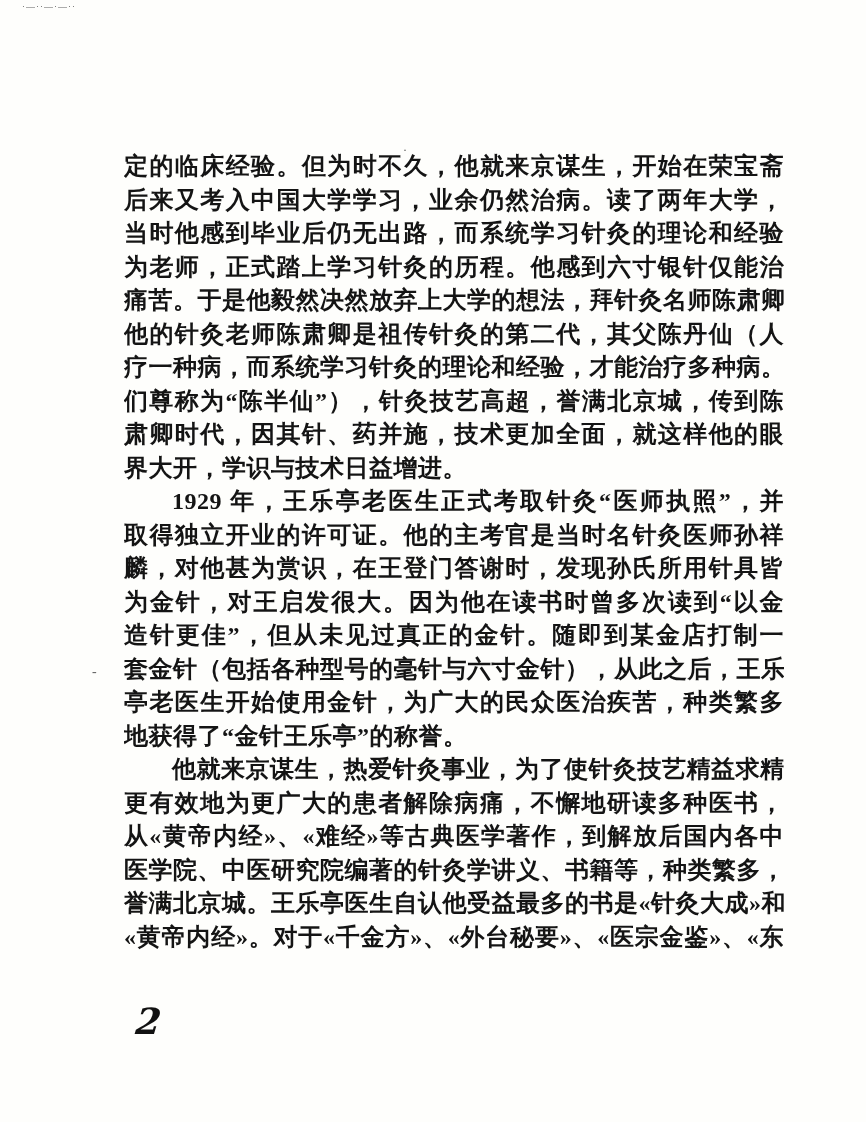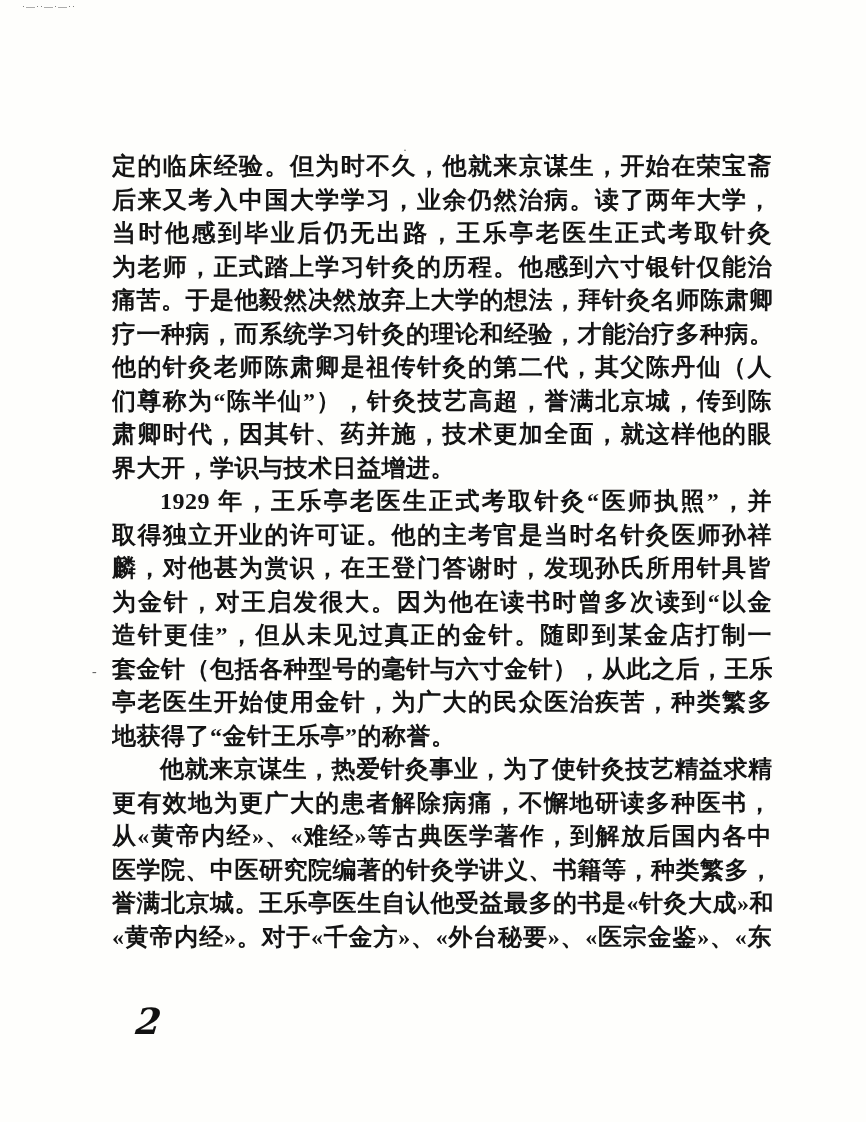--- a/index.html
+++ b/index.html
@@ -11,21 +11,21 @@
     position: relative;
     width: 866px;
     height: 1122px;
     background: #fefefc;
     overflow: hidden;
     font-family: "Liberation Serif", "DejaVu Serif", serif;
     color: #141414;
   }
   .text-block {
     position: absolute;
-    left: 112px;
+    left: 124px;
     top: 150px;
     width: 660px;
   }
   .line {
     font-size: 24px;
     line-height: 33.5px;
     height: 33.5px;
     font-weight: 600;
     text-align: justify;
     text-align-last: justify;
@@ -79,25 +79,25 @@
 <body>
 
 <div class="page">
   <div class="corner-artifact">·—··—·—··</div>
   <div class="dot-artifact">·</div>
   <div class="margin-artifact">-</div>
 
   <div class="text-block">
       <div class="line">定的临床经验。但为时不久，他就来京谋生，开始在荣宝斋</div>
       <div class="line">后来又考入中国大学学习，业余仍然治病。读了两年大学，</div>
-      <div class="line">当时他感到毕业后仍无出路，王乐亭老医生正式考取针灸</div>
+      <div class="line">当时他感到毕业后仍无出路，而系统学习针灸的理论和经验</div>
       <div class="line">为老师，正式踏上学习针灸的历程。他感到六寸银针仅能治</div>
       <div class="line">痛苦。于是他毅然决然放弃上大学的想法，拜针灸名师陈肃卿</div>
+      <div class="line">他的针灸老师陈肃卿是祖传针灸的第二代，其父陈丹仙（人</div>
       <div class="line">疗一种病，而系统学习针灸的理论和经验，才能治疗多种病。</div>
-      <div class="line">他的针灸老师陈肃卿是祖传针灸的第二代，其父陈丹仙（人</div>
       <div class="line">们尊称为“陈半仙”），针灸技艺高超，誉满北京城，传到陈</div>
       <div class="line">肃卿时代，因其针、药并施，技术更加全面，就这样他的眼</div>
       <div class="line short">界大开，学识与技术日益增进。</div>
       <div class="line first-indent">1929 年，王乐亭老医生正式考取针灸“医师执照”，并</div>
       <div class="line">取得独立开业的许可证。他的主考官是当时名针灸医师孙祥</div>
       <div class="line">麟，对他甚为赏识，在王登门答谢时，发现孙氏所用针具皆</div>
       <div class="line">为金针，对王启发很大。因为他在读书时曾多次读到“以金</div>
       <div class="line">造针更佳”，但从未见过真正的金针。随即到某金店打制一</div>
       <div class="line">套金针（包括各种型号的毫针与六寸金针），从此之后，王乐</div>
       <div class="line">亭老医生开始使用金针，为广大的民众医治疾苦，种类繁多</div>

